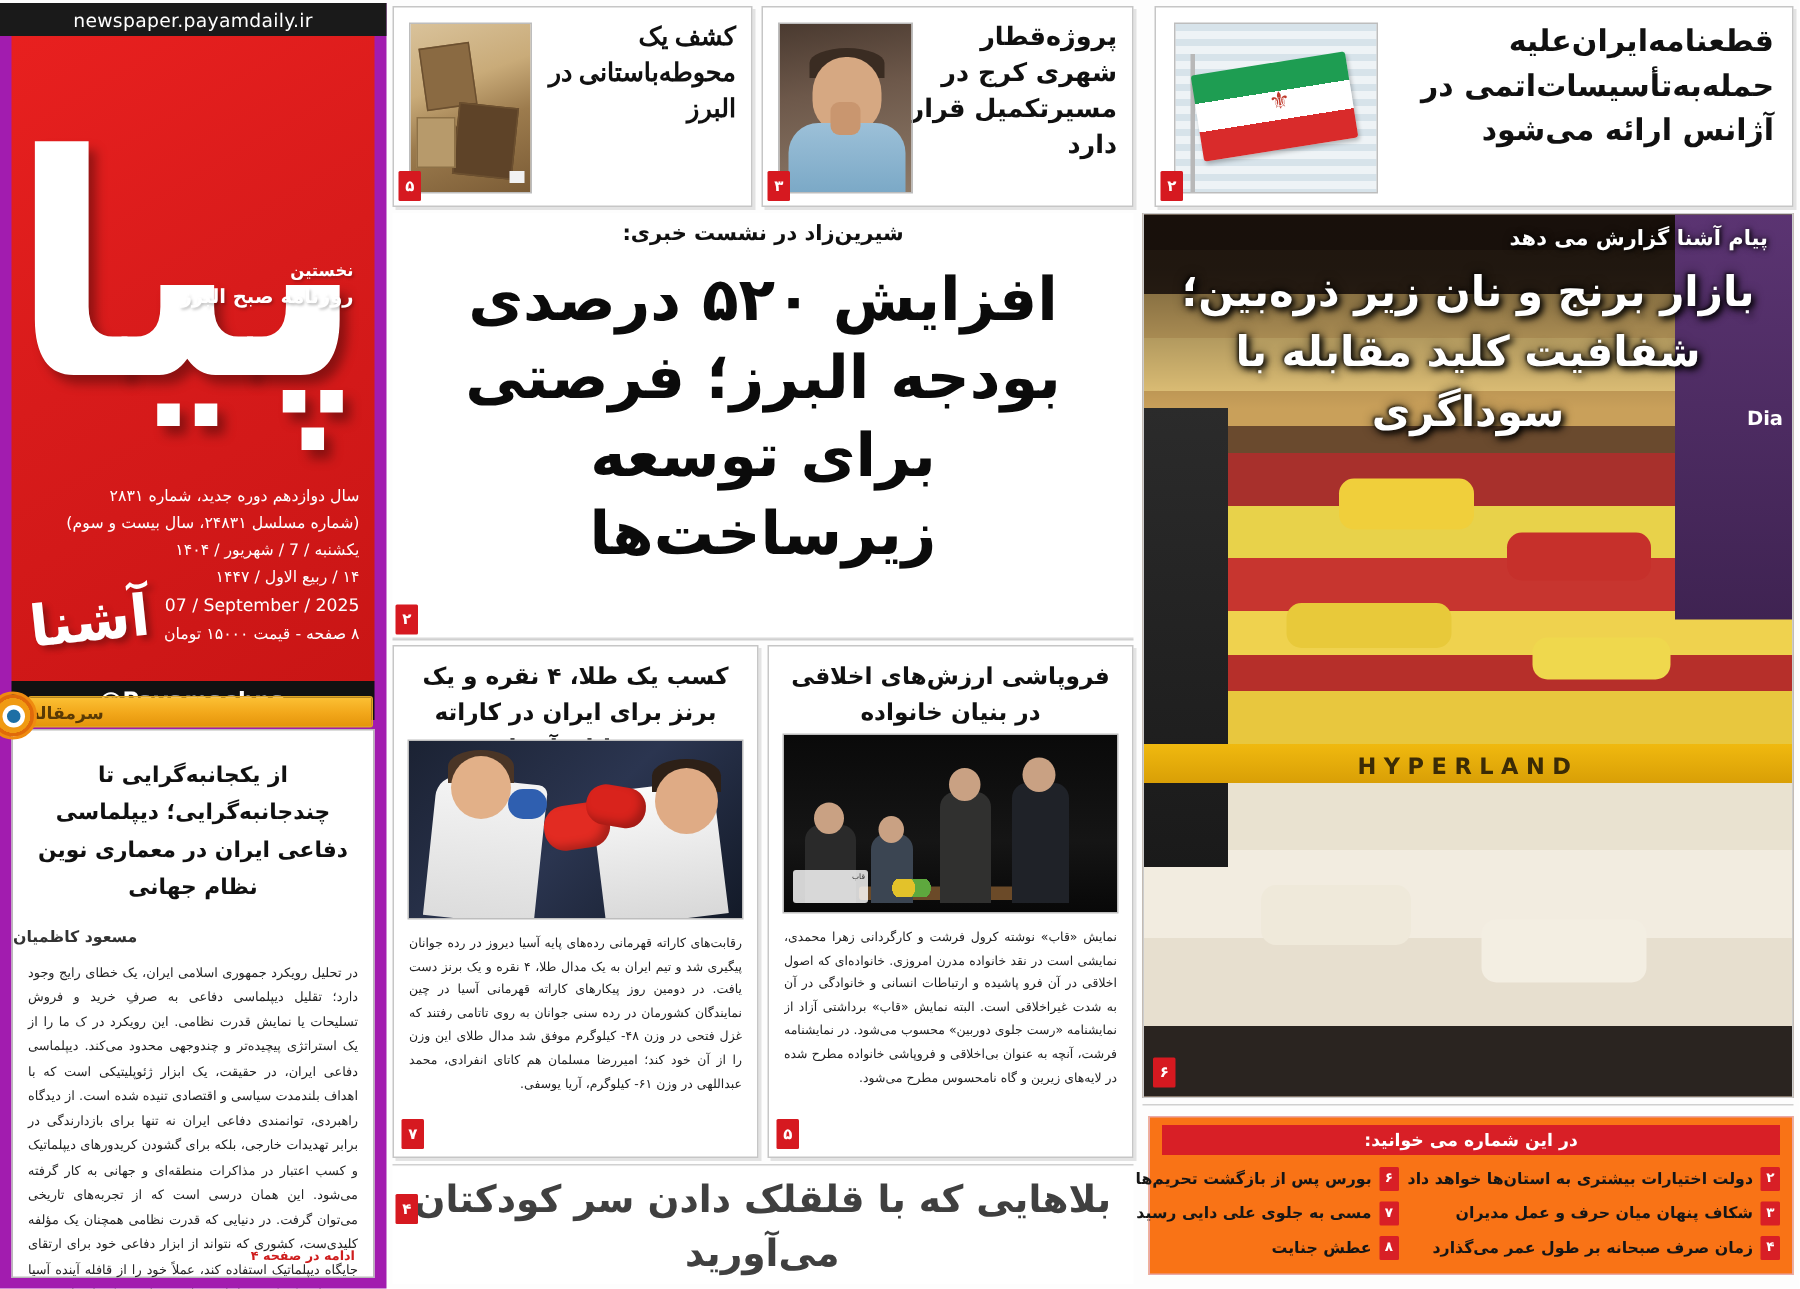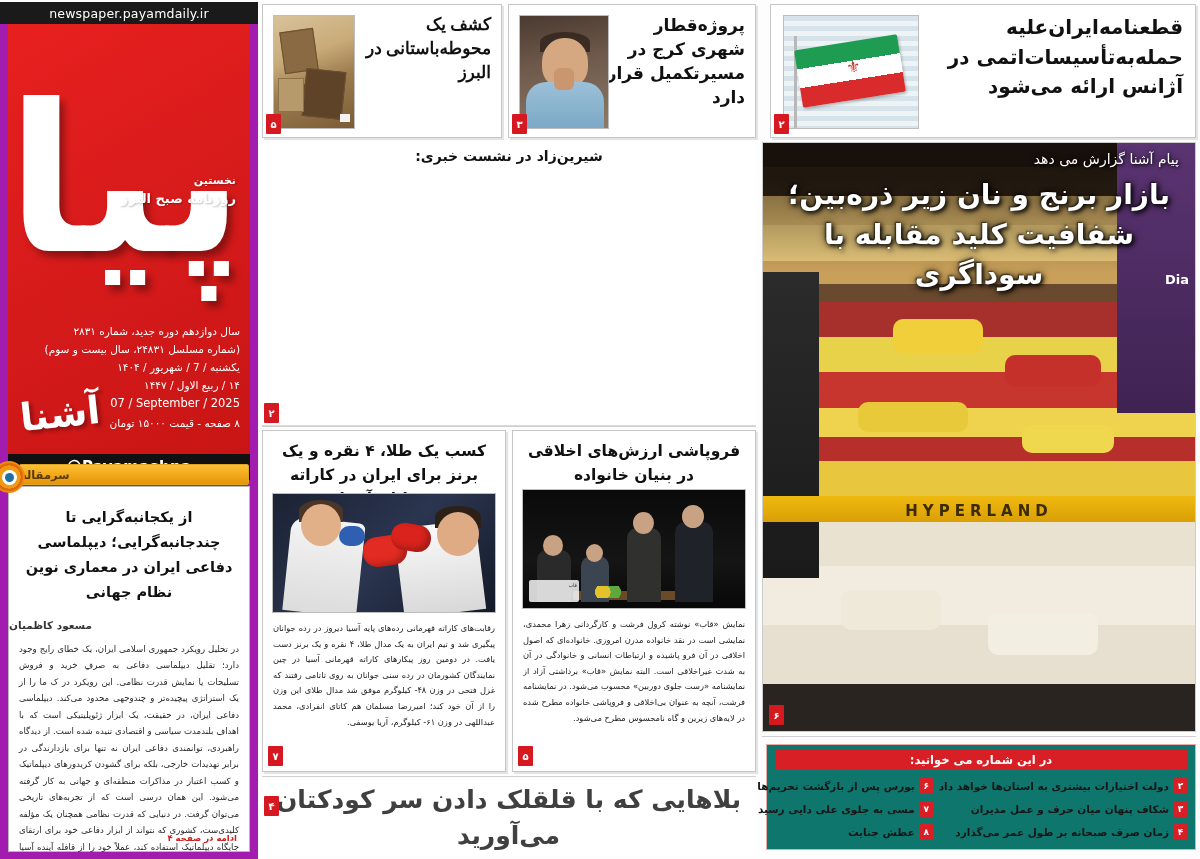--- a/index.html
+++ b/index.html
@@ -464,21 +464,21 @@
   .feature-photo .person {
     position:absolute; left:0; top:22%; width:56px; height:52%;
     background: linear-gradient(180deg,#2b2b2b 0%, #1a1a1a 100%);
   }
 
   .feature-kicker {
     position: absolute;
     top: 8px; right: 16px;
     color: #ffffff;
     font-size: 14px;
-    font-weight: normal;
+    font-weight: bold;
     text-shadow: 1px 1px 3px rgba(0,0,0,.85), 0 0 6px rgba(0,0,0,.7);
     direction: rtl;
   }
   .feature-title {
     position: absolute;
     top: 32px; right: 12px; left: 12px;
     color: #ffffff;
     font-size: 28px;
     font-weight: bold;
     line-height: 1.42;
@@ -487,21 +487,21 @@
     text-shadow: 2px 2px 4px rgba(0,0,0,.95), 0 0 8px rgba(0,0,0,.85),
                  -1px -1px 2px rgba(0,0,0,.7);
   }
 
   
   .issue-panel {
     position: absolute;
     left: 766px; top: 744px;
     width: 430px; height: 106px;
     border: 1px solid #e8a9a9;
-    background: #0f766e;
+    background: #f97316;
   }
   .issue-panel .ip-head {
     position: absolute;
     left: 8px; right: 8px; top: 5px;
     height: 20px;
     background: #d81f26;
     color: #ffffff;
     font-size: 11.5px;
     font-weight: bold;
     display: flex;
@@ -618,20 +618,21 @@
       <div class="pole"></div>
       <div class="flag">
         <div class="emblem">⚜</div>
       </div>
     </div>
     <div class="pg-badge" style="left:3px;bottom:3px;">۲</div>
   </div>
 
   <div class="lead">
     <div class="kicker">شیرین‌زاد در نشست خبری:</div>
+    <div class="title">افزایش ۵۲۰ درصدی بودجه البرز؛ فرصتی برای توسعه زیرساخت‌ها</div>
     <div class="pg-badge" style="left:2px;bottom:2px;">۲</div>
   </div>
 
   <div class="midbox" id="box-karate">
     <div class="mhead">کسب یک طلا، ۴ نقره و یک برنز برای ایران در کاراته جوانان آسیا</div>
     <div class="mphoto">
       <div class="k-fighterA"></div>
         <div class="k-hairA"></div>
         <div class="k-headA"></div>
       <div class="k-fighterB"></div>

